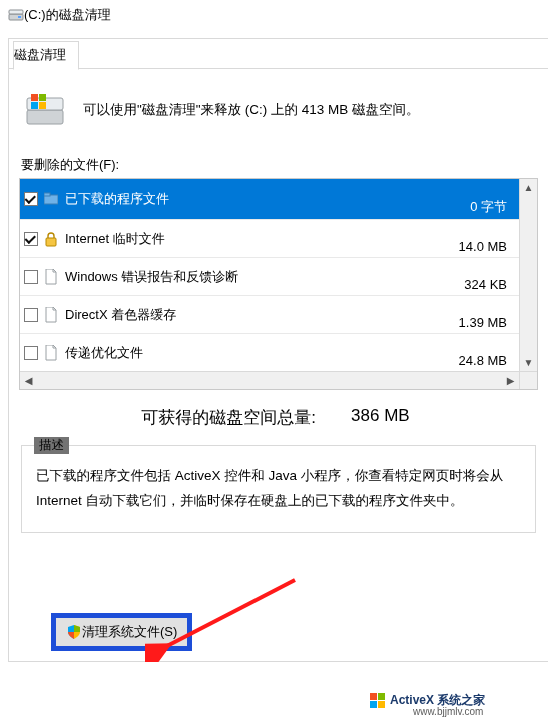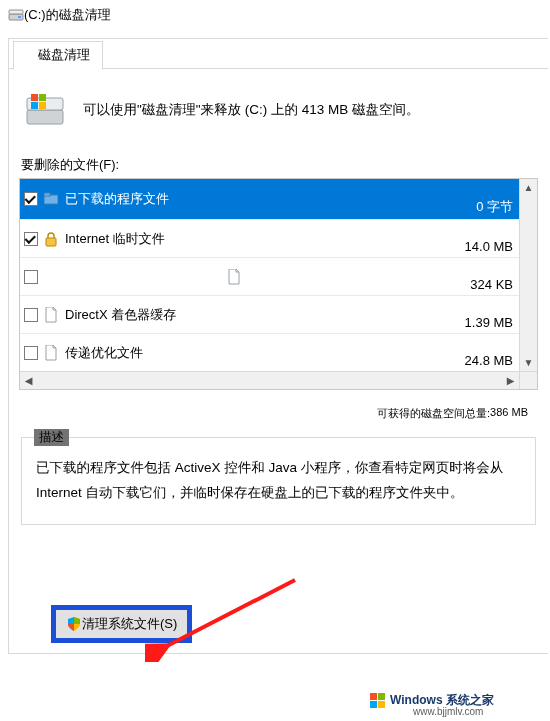--- a/index.html
+++ b/index.html
@@ -28,21 +28,21 @@
   }
   .tabs {
     display: flex;
     padding: 2px 0 0 4px;
     margin-bottom: -1px;
   }
   .tab {
     border: 1px solid #d9d9d9;
     border-bottom: 1px solid #fff;
     background: #fff;
-    padding: 4px 12px 5px 24px;
+    padding: 4px 12px 5px 0;
     font-size: 13px;
     position: relative;
     z-index: 2;
   }
   .tab-strip-line {
     border-top: 1px solid #d9d9d9;
     position: relative;
     top: -1px;
   }
   .tab-body {
@@ -57,25 +57,24 @@
   .big-drive-icon { width: 40px; height: 40px; flex: 0 0 40px; }
   .summary-text { font-size: 13.5px; line-height: 1.5; }
   .label-files { font-size: 13px; margin: 6px 0 4px 2px; }
   .list-frame {
     border: 1px solid #c9c9c9;
     background: #fff;
   }
   .list-row {
     display: flex;
     align-items: center;
-    padding: 3px 0 3px 4px;
+    padding: 3px 6px 3px 4px;
     gap: 6px;
     font-size: 13px;
     border-top: 1px solid #e9e9e9;
-    justify-content: space-between;
   }
   .list-row.first { border-top: none; }
   .list-row.selected { background: #0078d7; color: #fff; }
   .cb {
     width: 14px; height: 14px;
     border: 1px solid #7a7a7a;
     background: #fff;
     display: inline-flex;
     align-items: center; justify-content: center;
     flex: 0 0 14px;
@@ -112,23 +111,24 @@
     height: 18px;
     border-top: 1px solid #d9d9d9;
     background: #f0f0f0;
     display:flex; align-items:center;
   }
   .hscroll .arrow { width:17px; height:100%; }
   .hscroll .track { flex:1 1 auto; }
   .list-corner { width:18px; height:18px; background:#f0f0f0; border-left:1px solid #d9d9d9; border-top:1px solid #d9d9d9;}
   .total-row {
     display:flex;
-    justify-content: flex-end;
-    font-size: 11px;
+    justify-content: center;
+    font-size: 17px;
     padding: 16px 10px 10px 4px;
+    gap: 35px;
   }
   .desc-group {
     border: 1px solid #d9d9d9;
     margin: 6px 2px 0 2px;
     padding: 18px 14px 18px 14px;
     position: relative;
   }
   .desc-legend {
     position: absolute;
     top: -9px; left: 12px;
@@ -238,20 +238,21 @@
             <span class="row-size">14.0 MB</span>
           </div>
           <div class="list-row">
             <span class="cb"></span>
             <span class="file-icon">
               <svg viewBox="0 0 14 16">
                   <path d="M2 0 h7 l3 3 v12 h-10 z" fill="#fff" stroke="#9aa0a4"></path>
                   <path d="M9 0 v3 h3" fill="none" stroke="#9aa0a4"></path>
                 </svg>
             </span>
+            <span class="row-name">Windows 错误报告和反馈诊断</span>
             <span class="row-size">324 KB</span>
           </div>
           <div class="list-row">
             <span class="cb"></span>
             <span class="file-icon">
               <svg viewBox="0 0 14 16">
                   <path d="M2 0 h7 l3 3 v12 h-10 z" fill="#fff" stroke="#9aa0a4"></path>
                   <path d="M9 0 v3 h3" fill="none" stroke="#9aa0a4"></path>
                 </svg>
             </span>
@@ -322,15 +323,15 @@
 
 <div class="watermark1">
   <span class="win-logo">
     <svg viewBox="0 0 16 16">
       <rect x="0" y="0" width="7" height="7" fill="#f25022"></rect>
         <rect x="8" y="0" width="7" height="7" fill="#7fba00"></rect>
       <rect x="0" y="8" width="7" height="7" fill="#00a4ef"></rect>
         <rect x="8" y="8" width="7" height="7" fill="#ffb900"></rect>
     </svg>
   </span>
-  <span>Windows 系统之家</span>
+  <span>ActiveX 系统之家</span>
 </div>
 <div class="watermark2">www.bjjmlv.com</div>
 
 </body></html>

